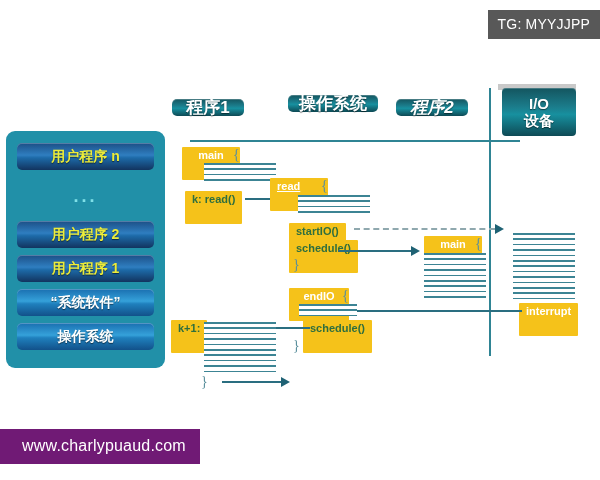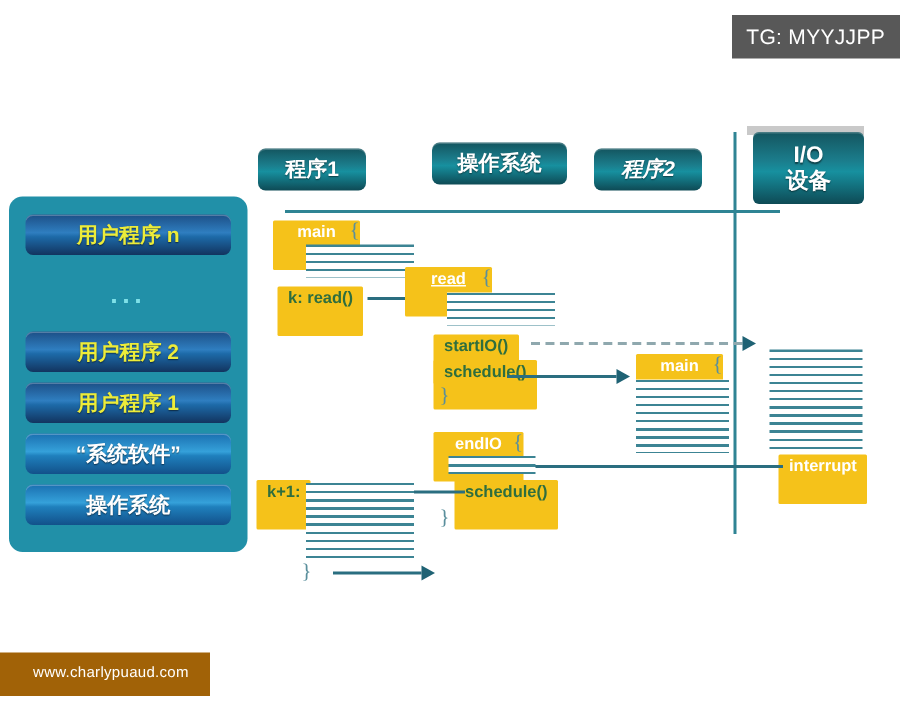--- a/index.html
+++ b/index.html
@@ -16,22 +16,22 @@
   .tg-badge{
     position:absolute;right:0;top:10px;
     background:#585858;color:#fff;
     font-size:14px;line-height:1;
     padding:7px 10px 8px 10px;
     letter-spacing:.2px;
     white-space:nowrap;
   }
   .url-badge{
     position:absolute;left:0;bottom:16px;
-    background:#a16207;color:#fff;
-    font-size:10px;line-height:1;
+    background:#701a75;color:#fff;
+    font-size:16px;line-height:1;
     padding:9px 14px 10px 22px;
     letter-spacing:.2px;
     white-space:nowrap;
   }
 
   
   .stack-panel{
     position:absolute;left:6px;top:131px;width:159px;height:237px;
     background:#2190a8;
     border-radius:9px;
@@ -59,26 +59,26 @@
   .si-5{top:192px;}
   .stack-dots{
     position:absolute;left:11px;top:52px;width:137px;height:26px;
     display:flex;align-items:center;justify-content:center;
     color:#7fe0e8;font-size:18px;font-weight:bold;letter-spacing:3px;
   }
 
   
   .col-head{
     position:absolute;
-    height:28px;
+    height:17px;
     border-radius:5px;
     display:flex;align-items:center;justify-content:center;
     background:linear-gradient(to bottom,#14555f 0%,#1b7d8c 40%,#17909f 55%,#0e4a55 100%);
     color:#ffffff;
-    font-size:14px;font-weight:bold;
+    font-size:17px;font-weight:bold;
     text-shadow:0 1px 1px rgba(0,0,0,.5);
     box-shadow:inset 0 1px 0 rgba(255,255,255,.22);
     white-space:nowrap;
   }
   .ch-0{left:172px;top:99px;width:72px;}
   .ch-1{left:288px;top:95px;width:90px;}
   .ch-2{left:396px;top:99px;width:72px;font-style:italic;}
   .ch-3{
     left:502px;top:88px;width:74px;height:48px;
     flex-direction:column;line-height:1.15;
@@ -188,21 +188,21 @@
   <div class="brace" style="left:233px;top:148px;">{</div>
   <div class="stripes" style="left:204px;top:163px;width:72px;height:22px;"></div>
 
   <div class="ylab olive" style="left:185px;top:191px;">k: read()</div>
 
   <div class="arrow" style="left:245px;top:194px;width:52px;">
     <div class="shaft" style="width:43px;"></div>
     <div class="headR" style="left:43px;"></div>
   </div>
 
-  <div class="ylab" style="left:270px;top:178px;width:44px;text-align:center;text-decoration:underline;">read</div>
+  <div class="ylab" style="left:270px;top:178px;width:44px;text-decoration:underline;">read</div>
   <div class="brace" style="left:321px;top:179px;">{</div>
   <div class="stripes" style="left:298px;top:195px;width:72px;height:22px;"></div>
 
   <div class="ylab olive" style="left:289px;top:223px;">startIO()</div>
   <div class="ylab olive" style="left:289px;top:240px;">schedule()</div>
   <div class="brace" style="left:293px;top:258px;">}</div>
 
   <div class="arrow" style="left:354px;top:224px;width:150px;">
     <div class="shaft dashed" style="width:141px;"></div>
     <div class="headR" style="left:141px;"></div>

